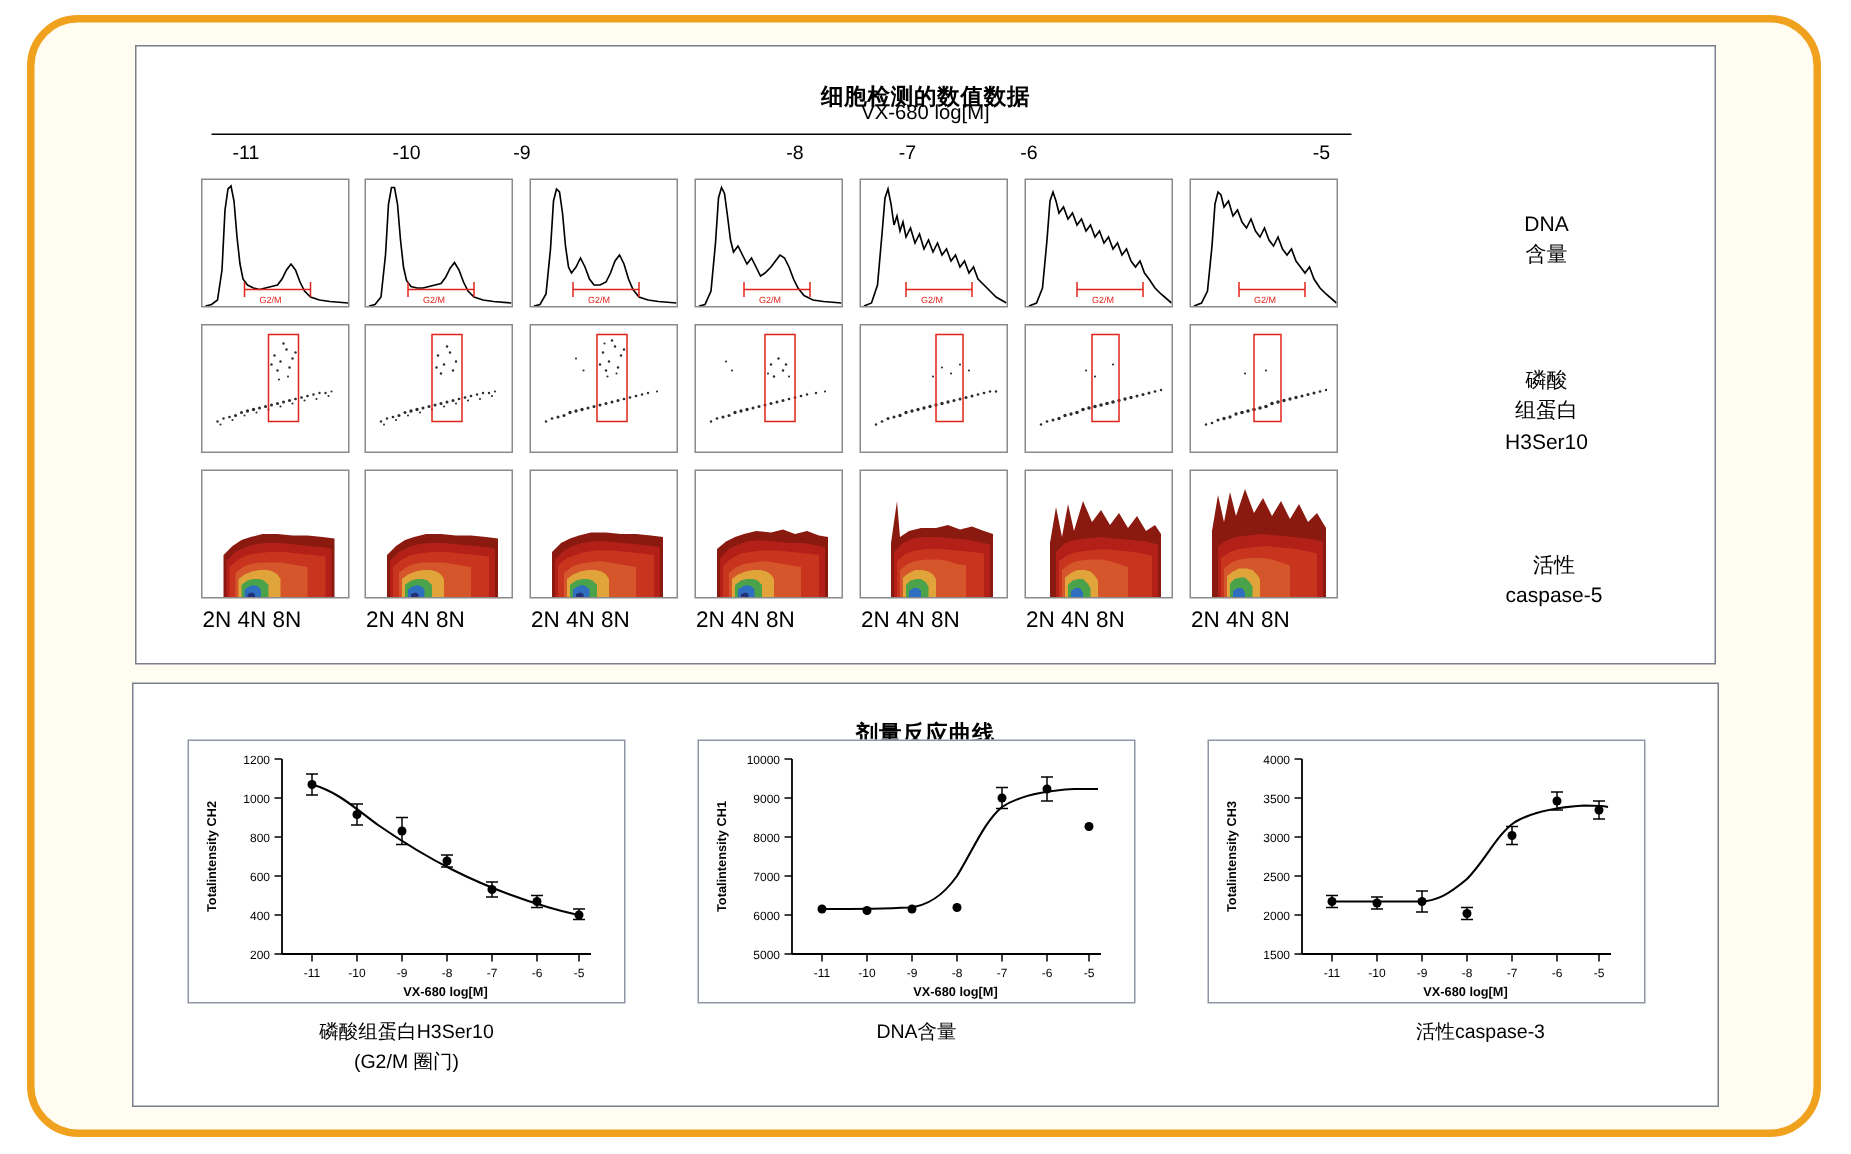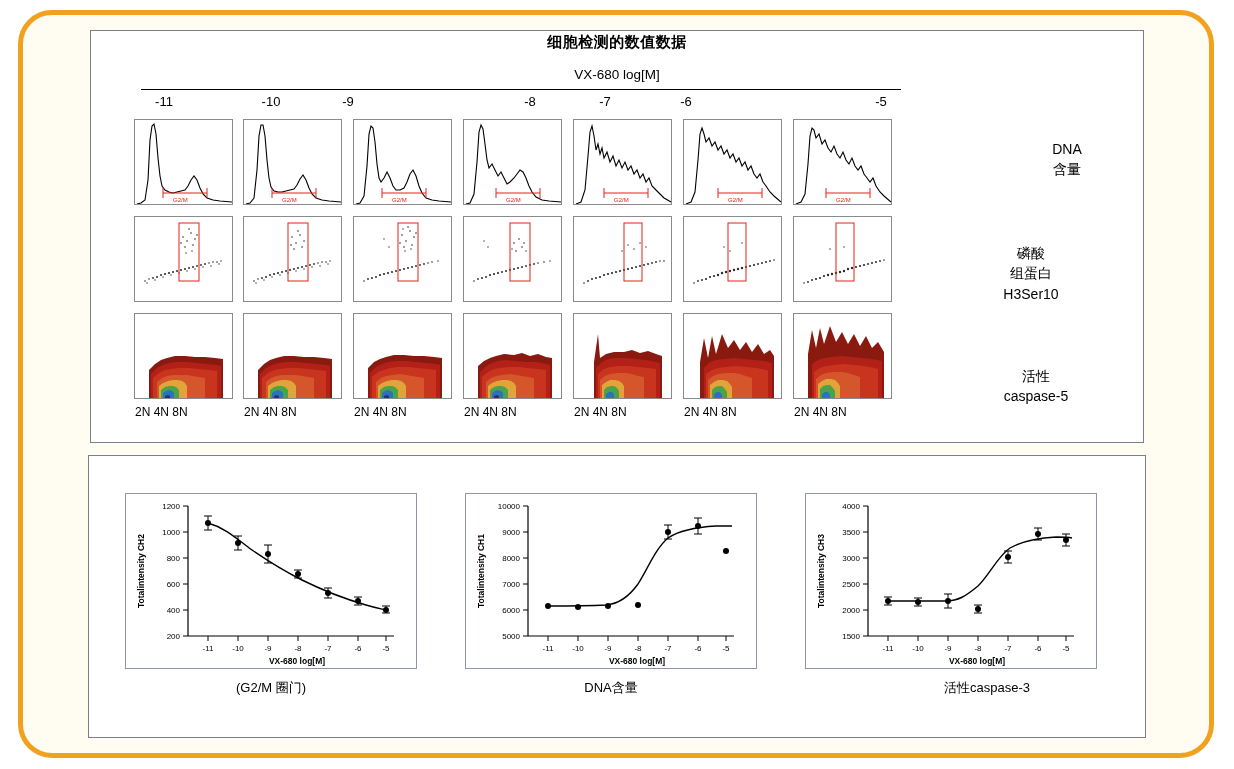--- a/index.html
+++ b/index.html
@@ -44,21 +44,21 @@
     left: 88px;
     top: 455px;
     width: 1058px;
     height: 283px;
   }
   .panel-title {
     text-align: center;
     font-weight: bold;
     font-size: 15px;
     color: #000;
-    margin-top: 2px;
+    margin-top: 24px;
     letter-spacing: 0.5px;
   }
   
   .axis-title {
     position: absolute;
     text-align: center;
     font-size: 13.5px;
     color: #000;
   }
   .axis-line {
@@ -82,21 +82,21 @@
   .cellplot svg { display: block; }
   .rowlabel {
     position: absolute;
     font-size: 14px;
     color: #000;
     text-align: center;
     line-height: 1.45;
   }
   .xticklabel {
     position: absolute;
-    font-size: 12px;
+    font-size: 15px;
     color: #000;
     white-space: nowrap;
   }
   
   .dr-chart {
     position: absolute;
     border: 1px solid #8f96a8;
     background: #fff;
     box-sizing: border-box;
   }
@@ -196,21 +196,21 @@
     <div class="cellplot" style="left:702px; top:88px; width:99px; height:86px;">
       <svg width="99" height="86" viewBox="0 0 99 86" preserveAspectRatio="none">
         <polyline fill="none" stroke="#000" stroke-width="1.1" points="2,84 7,82 11,74 14,44 16,16 18,8 20,10 22,18 25,14 28,24 31,20 34,28 37,32 40,26 43,34 46,38 49,32 52,40 55,44 58,38 61,46 64,50 67,46 70,54 73,58 76,62 79,58 82,66 86,72 90,76 97,82"></polyline>
         <line x1="32" y1="73" x2="76" y2="73" stroke="#e2231a" stroke-width="1"></line>
         <line x1="32" y1="68" x2="32" y2="78" stroke="#e2231a" stroke-width="1"></line>
         <line x1="76" y1="68" x2="76" y2="78" stroke="#e2231a" stroke-width="1"></line>
         <text x="42" y="82" font-size="6" fill="#e2231a" font-family="Liberation Sans, sans-serif">G2/M</text>
       </svg>
     </div>
 
-    <div class="rowlabel" style="left:896px; top:108px; width:160px;">
+    <div class="rowlabel" style="left:860px; top:108px; width:160px;">
       <div>DNA</div>
       <div>含量</div>
     </div>
 
     <div class="cellplot" style="left:43px; top:185px; width:99px; height:86px;">
       <svg width="99" height="86" viewBox="0 0 99 86">
         <g fill="#2b2b2b">
           <circle cx="10" cy="64" r="0.8"></circle>
             <circle cx="14" cy="62" r="0.8"></circle>
             <circle cx="18" cy="61" r="0.9"></circle>
@@ -567,20 +567,21 @@
     <div class="xticklabel" style="left:44px; top:374px;">2N 4N        8N</div>
     <div class="xticklabel" style="left:153px; top:374px;">2N 4N        8N</div>
     <div class="xticklabel" style="left:263px; top:374px;">2N 4N        8N</div>
     <div class="xticklabel" style="left:373px; top:374px;">2N 4N        8N</div>
     <div class="xticklabel" style="left:483px; top:374px;">2N 4N        8N</div>
     <div class="xticklabel" style="left:593px; top:374px;">2N 4N        8N</div>
     <div class="xticklabel" style="left:703px; top:374px;">2N 4N        8N</div>
   </div>
 
   <div class="panel" id="panel-bottom">
+    <div class="panel-title">剂量反应曲线</div>
 
     <div class="dr-chart" style="left:36px; top:37px; width:292px; height:176px;">
       <svg width="290" height="174" viewBox="0 0 290 174">
 
         <line x1="62" y1="12" x2="62" y2="142" stroke="#000" stroke-width="1.2"></line>
         <line x1="62" y1="142" x2="268" y2="142" stroke="#000" stroke-width="1.2"></line>
 
         <g stroke="#000" stroke-width="1">
           <line x1="57" y1="142" x2="62" y2="142"></line>
             <line x1="57" y1="116" x2="62" y2="116"></line>
@@ -649,20 +650,21 @@
             <circle cx="112" cy="49" r="3"></circle>
             <circle cx="142" cy="60" r="3"></circle>
           <circle cx="172" cy="80" r="3"></circle>
             <circle cx="202" cy="99" r="3"></circle>
             <circle cx="232" cy="107" r="3"></circle>
           <circle cx="260" cy="116" r="3"></circle>
         </g>
       </svg>
     </div>
     <div class="dr-caption" style="left:36px; top:222px; width:292px;">
+      <div>磷酸组蛋白H3Ser10</div>
       <div>(G2/M 圈门)</div>
     </div>
 
     <div class="dr-chart" style="left:376px; top:37px; width:292px; height:176px;">
       <svg width="290" height="174" viewBox="0 0 290 174">
         <line x1="62" y1="12" x2="62" y2="142" stroke="#000" stroke-width="1.2"></line>
         <line x1="62" y1="142" x2="268" y2="142" stroke="#000" stroke-width="1.2"></line>
         <g stroke="#000" stroke-width="1">
           <line x1="57" y1="142" x2="62" y2="142"></line>
             <line x1="57" y1="116" x2="62" y2="116"></line>

